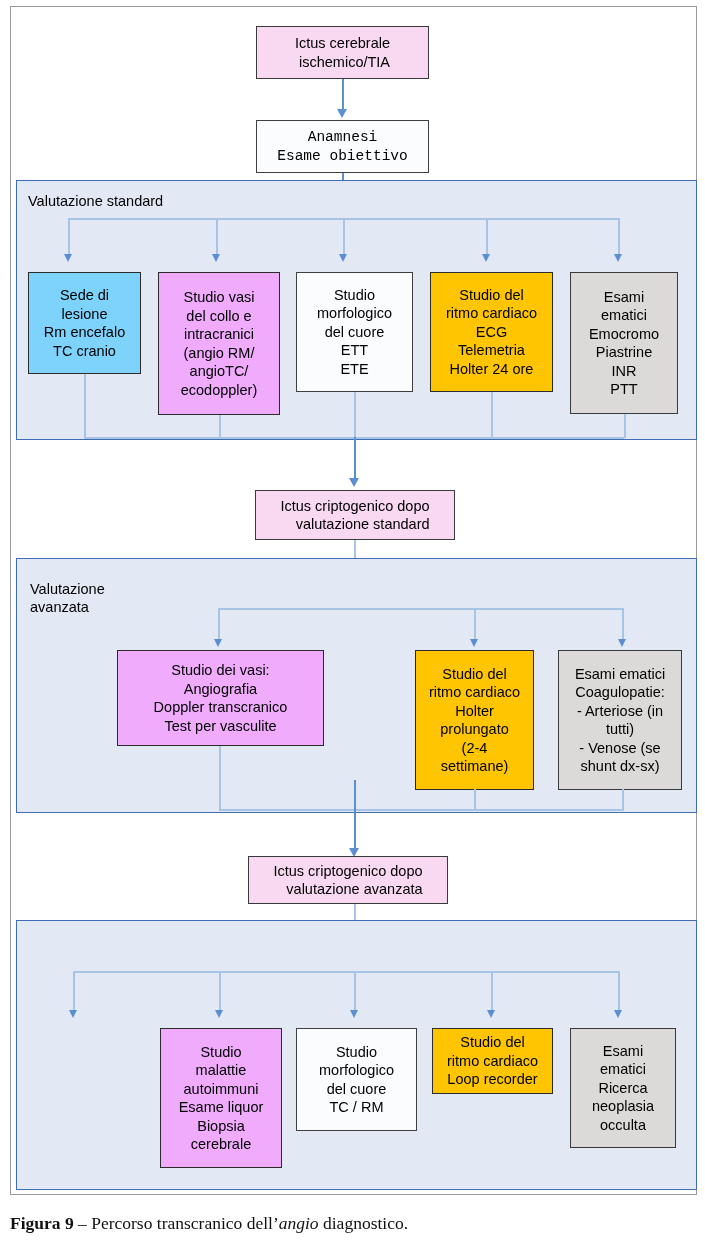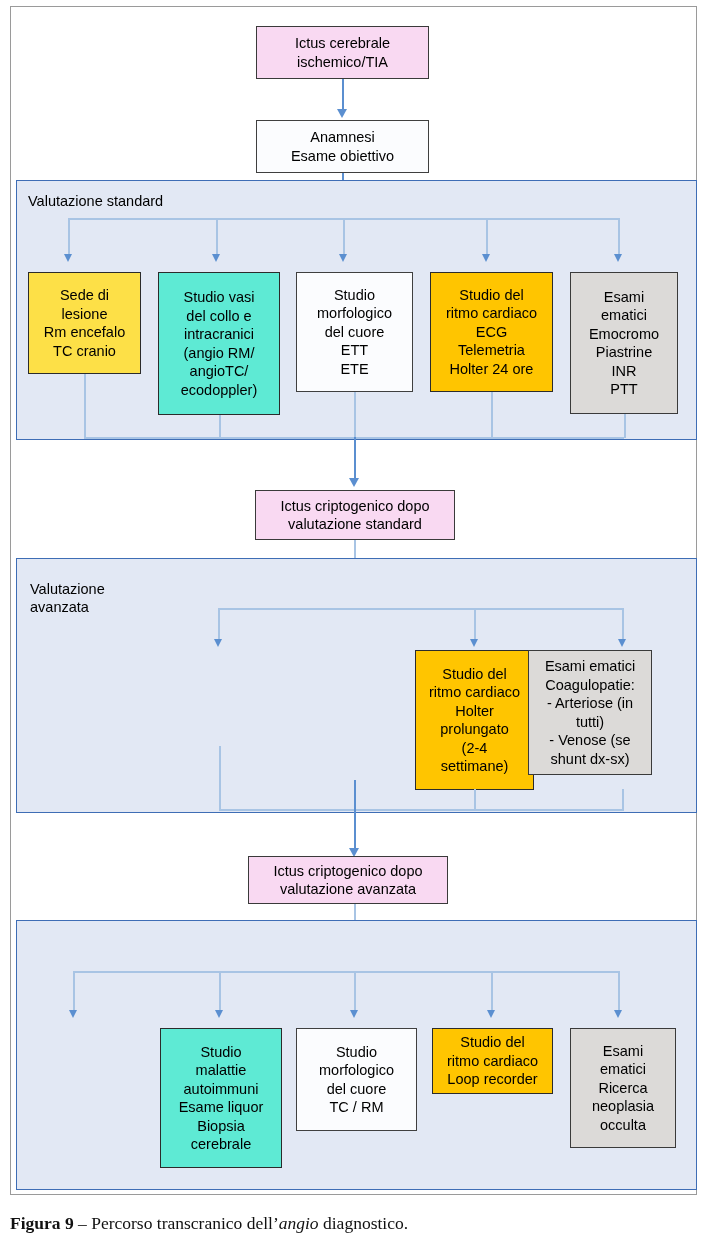--- a/index.html
+++ b/index.html
@@ -35,24 +35,24 @@
     display:flex;
     align-items:center;
     justify-content:center;
     text-align:center;
     color:#000000;
     font-size:14.5px;
     line-height:18.5px;
     padding:3px 4px;
     white-space:pre-line;
   }
-  .node.pink  {background:#F9D9F2;border-color:#3a3a3a;}
+  .node.pink  {background:#F9D9F2;border-color:#3a3a3a;text-align:right;}
   .node.white {background:#FBFCFE;border-color:#3f3f3f;}
-  .node.blue  {background:#fde047;border-color:#2b2b2b;text-align:center;}
-  .node.green {background:#5eead4;border-color:#2b2b2b;}
+  .node.blue  {background:#7dd3fc;border-color:#2b2b2b;text-align:center;}
+  .node.green {background:#f0abfc;border-color:#2b2b2b;}
   .node.gold  {background:#FFC500;border-color:#2b2b2b;}
   .node.gray  {background:#DCDAD8;border-color:#3a3a3a;}
 
   
   .panel{
     position:absolute;
     box-sizing:border-box;
     background:#E2E8F4;
     border:1.5px solid #3E6DB5;
   }
@@ -103,21 +103,21 @@
   <div class="outer-frame"></div>
 
   <div class="canvas">
 
     <div class="node pink" style="left:256px;top:26px;width:173px;height:53px;">Ictus cerebrale
 ischemico/TIA</div>
 
     <div class="ln v" style="left:342px;top:79px;height:32px;"></div>
     <div class="arrow" style="left:337px;top:109px;"></div>
 
-    <div class="node white" style="left:256px;top:120px;width:173px;height:53px;">Anamnesi
+    <div class="node white" style="left:256px;top:120px;width:173px;height:53px;font-family:Liberation Mono, monospace;">Anamnesi
 Esame obiettivo</div>
 
     <div class="ln v" style="left:342px;top:173px;height:46px;"></div>
 
     <div class="panel" style="left:16px;top:180px;width:681px;height:260px;"></div>
     <div class="panel-title" style="left:28px;top:192px;width:300px;">Valutazione standard</div>
 
     <div class="ln h thin" style="left:68px;top:218px;width:551px;"></div>
     <div class="ln v thin" style="left:68px;top:218px;height:40px;"></div>
     <div class="ln v thin" style="left:216px;top:218px;height:40px;"></div>
@@ -177,27 +177,31 @@
 avanzata</div>
 
     <div class="ln h thin" style="left:218px;top:608px;width:406px;"></div>
     <div class="ln v thin" style="left:218px;top:608px;height:35px;"></div>
     <div class="ln v thin" style="left:474px;top:608px;height:35px;"></div>
     <div class="ln v thin" style="left:622px;top:608px;height:35px;"></div>
     <div class="arrow sm" style="left:214px;top:639px;"></div>
     <div class="arrow sm" style="left:470px;top:639px;"></div>
     <div class="arrow sm" style="left:618px;top:639px;"></div>
 
+    <div class="node green" style="left:117px;top:650px;width:207px;height:96px;">Studio dei vasi:
+Angiografia
+Doppler transcranico
+Test per vasculite</div>
     <div class="node gold" style="left:415px;top:650px;width:119px;height:140px;">Studio del
 ritmo cardiaco
 Holter
 prolungato
 (2-4
 settimane)</div>
-    <div class="node gray" style="left:528px;top:650px;width:124px;height:125px;">Esami ematici
+    <div class="node gray" style="left:558px;top:650px;width:124px;height:140px;">Esami ematici
 Coagulopatie:
 - Arteriose (in
 tutti)
 - Venose (se
 shunt dx-sx)</div>
 
     <div class="ln v thin" style="left:219px;top:746px;height:64px;"></div>
     <div class="ln v thin" style="left:474px;top:789px;height:21px;"></div>
     <div class="ln v thin" style="left:622px;top:789px;height:21px;"></div>
     <div class="ln h thin" style="left:219px;top:809px;width:405px;"></div>

